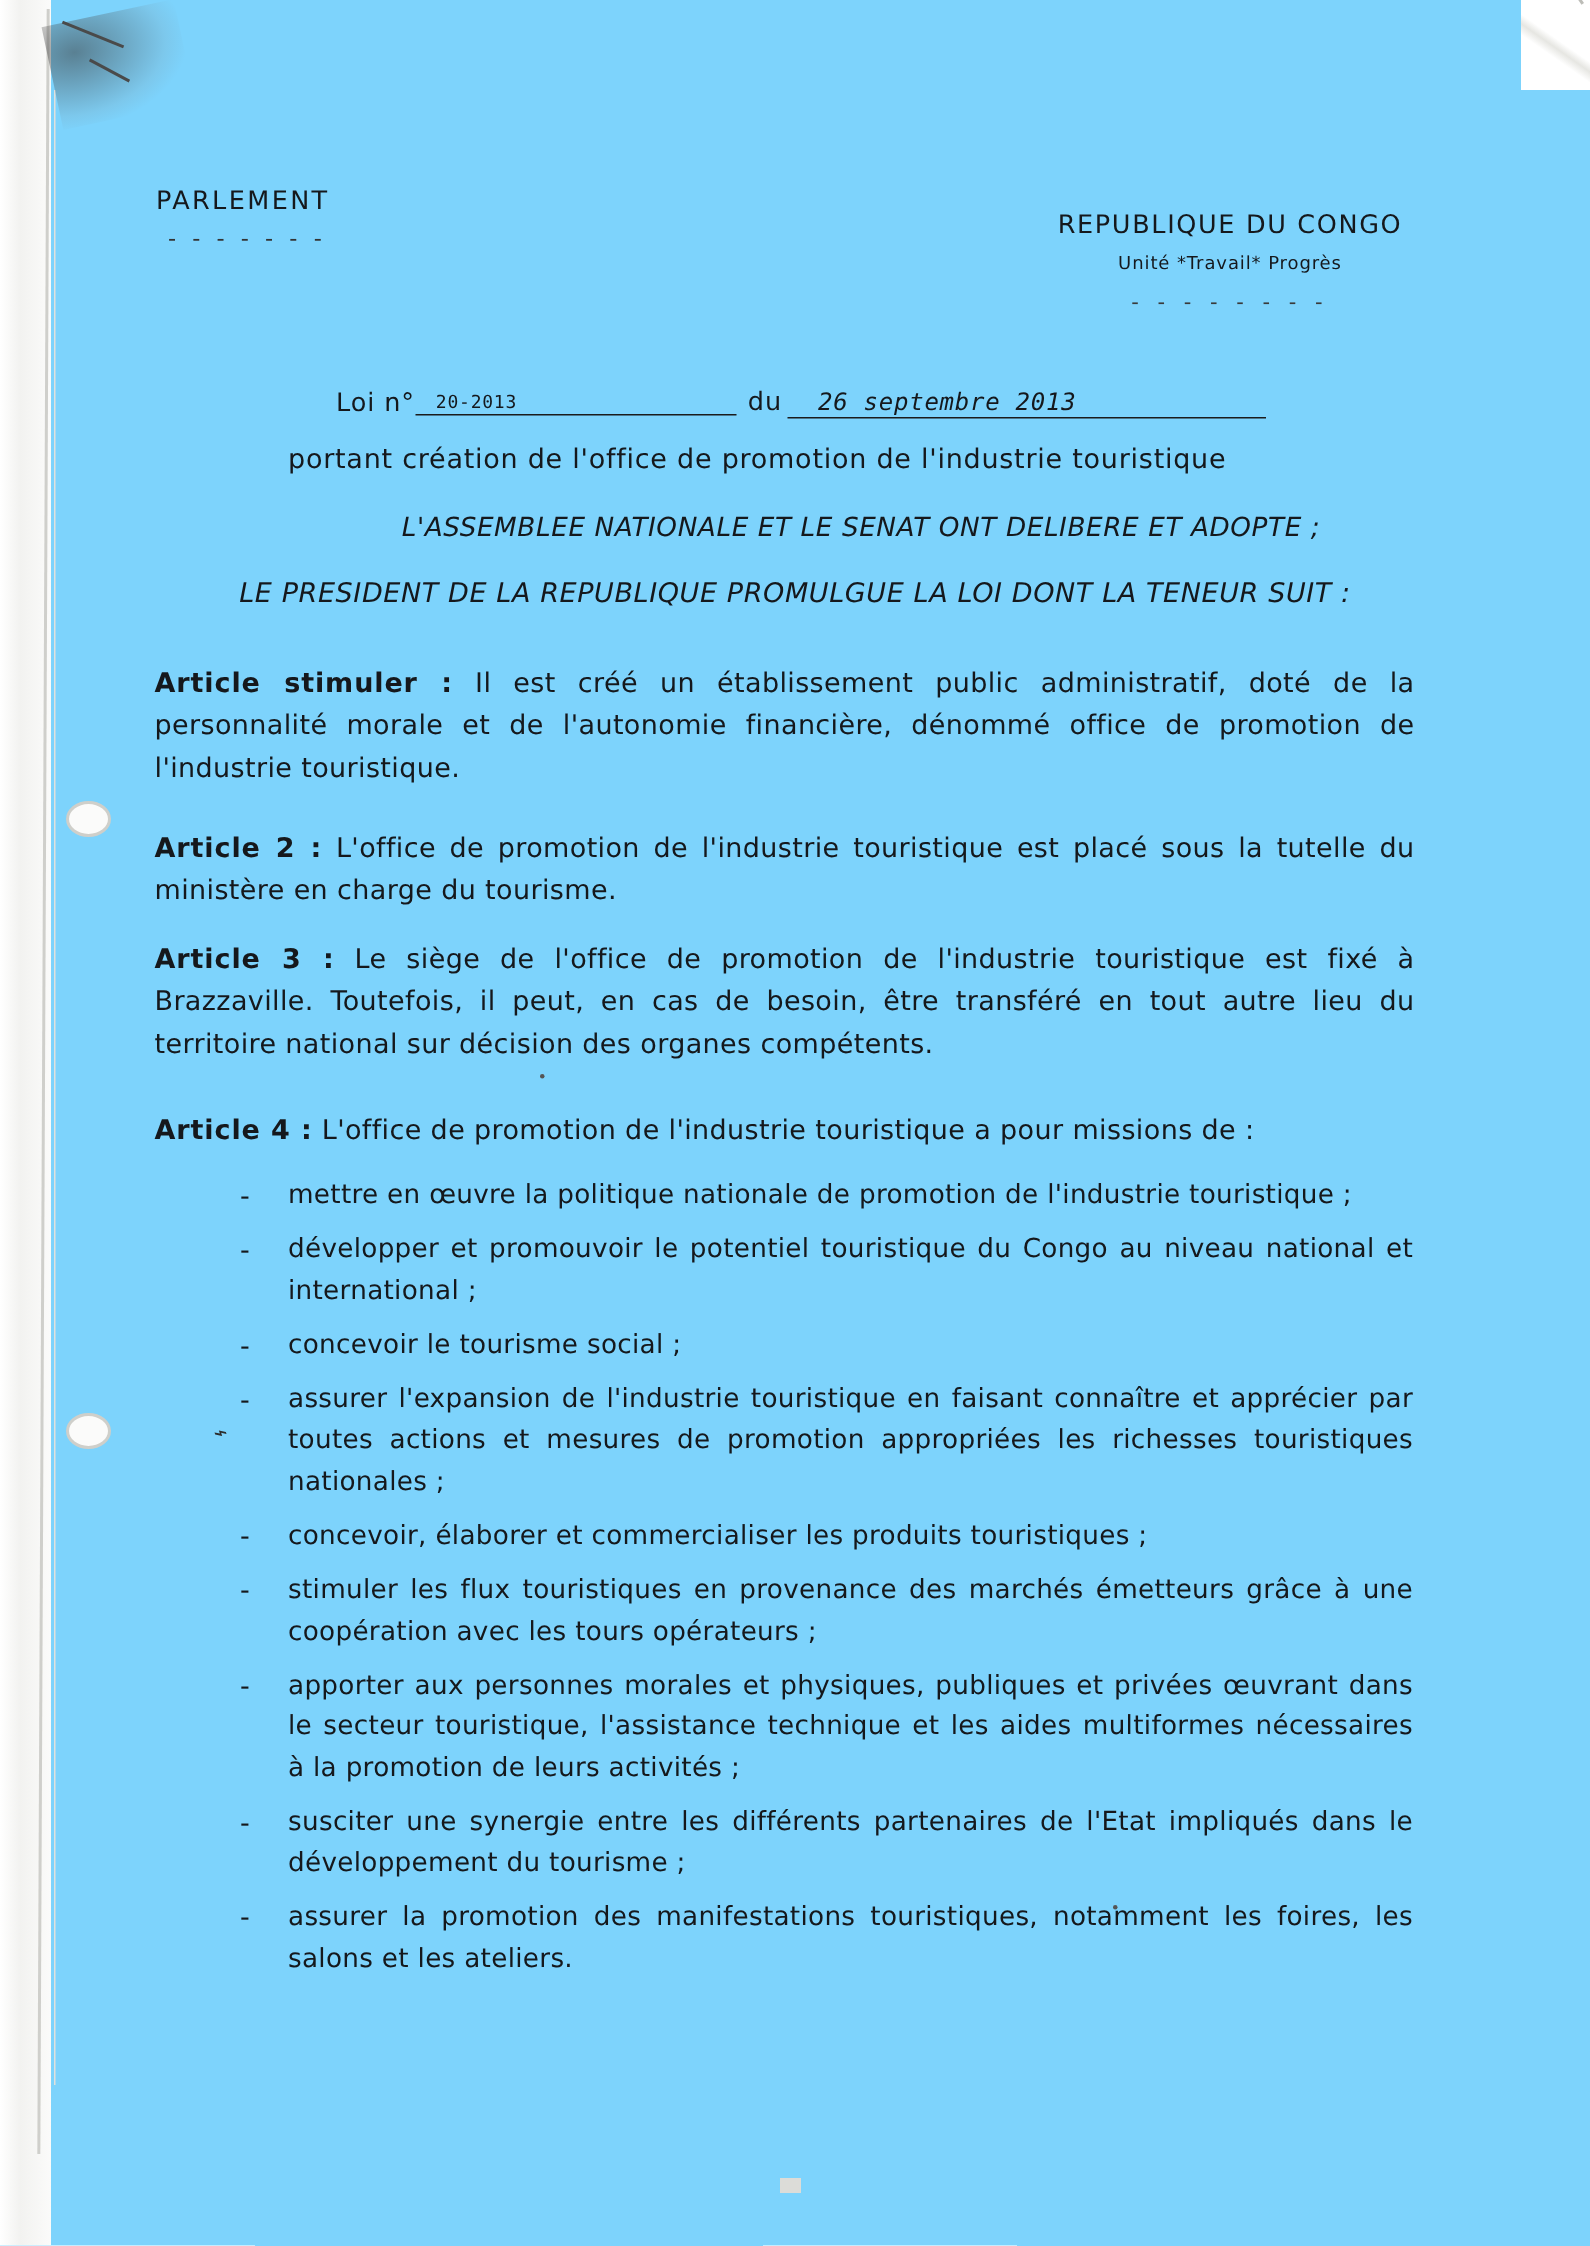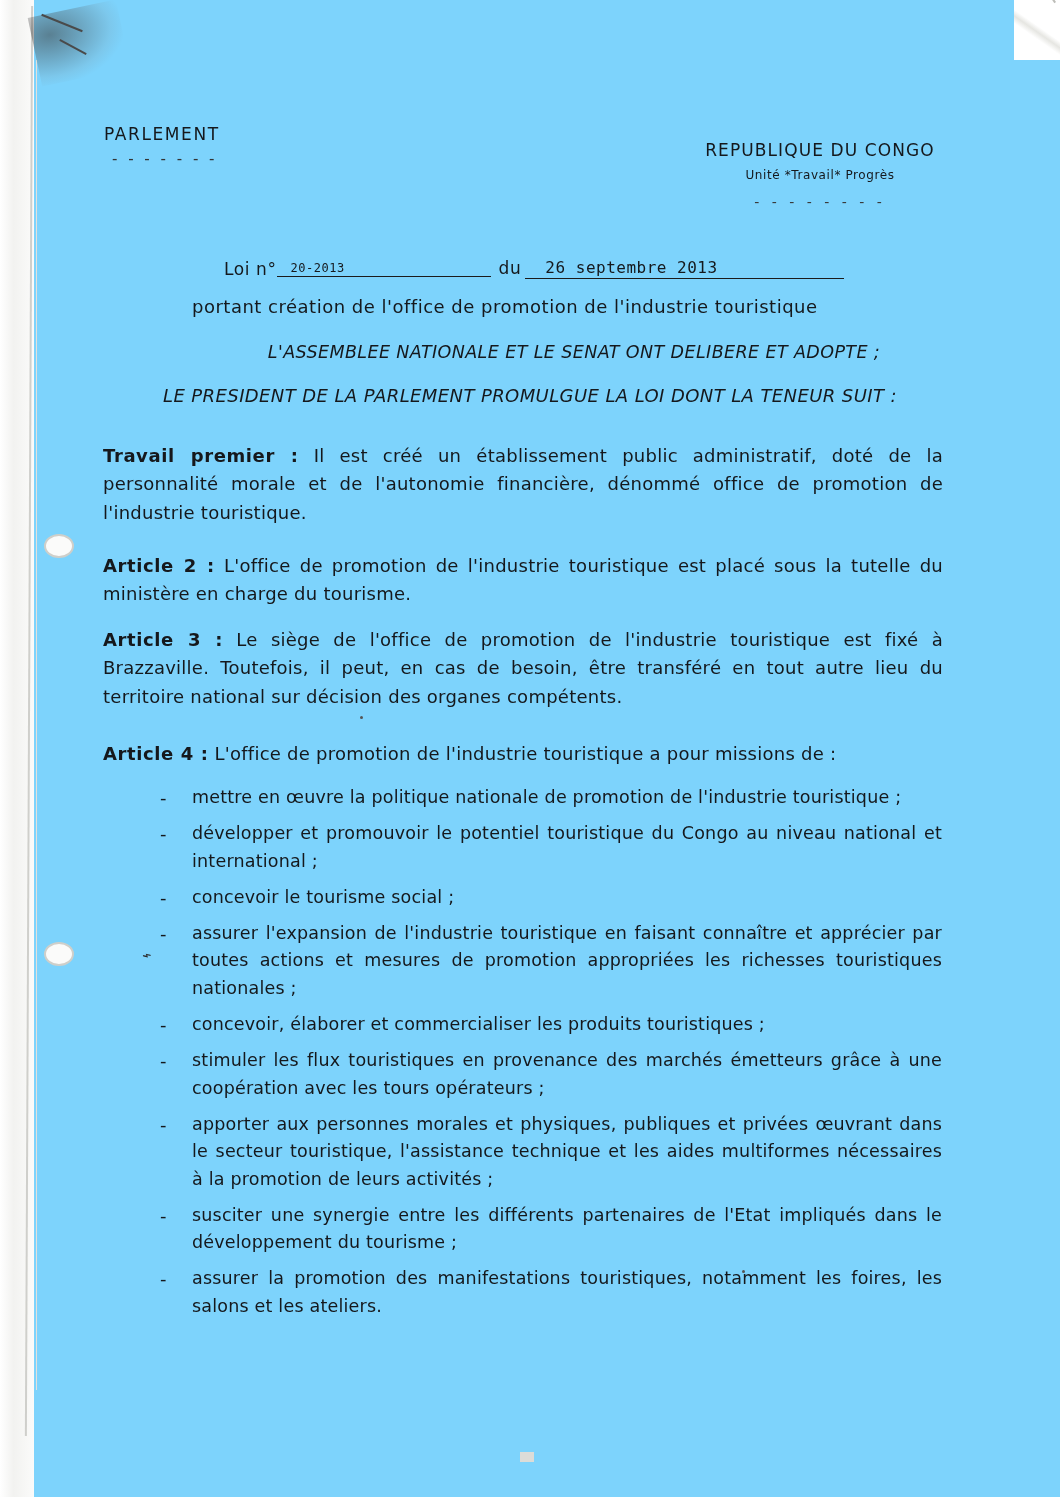--- a/index.html
+++ b/index.html
@@ -138,20 +138,21 @@
   .lawline .sep {
     padding: 0 4px 1px 8px;
   }
   .lawline .date {
     font-family: "DejaVu Sans Mono", monospace;
     font-size: 16px;
     letter-spacing: 0.5px;
     padding: 0 12px 1px 20px;
     border-bottom: 1.5px solid #1b1b1b;
     flex: 1 1 auto;
+    font-style: italic;
   }
   .subject {
     position: absolute;
     left: 192px; top: 296px;
     width: 740px;
     font-size: 18px;
     letter-spacing: 0.5px;
   }
 
   .promulg {
@@ -257,24 +258,24 @@
   <div class="hw lawline">
     <span class="lbl">Loi n°</span>
     <span class="num">20-2013</span>
     <span class="sep">du</span>
     <span class="date">26 septembre 2013</span>
   </div>
 
   <div class="hw subject">portant création de l'office de promotion de l'industrie touristique</div>
 
   <div class="hw promulg l1">L'ASSEMBLEE NATIONALE ET LE SENAT ONT DELIBERE ET ADOPTE ;</div>
-  <div class="hw promulg l2">LE PRESIDENT DE LA PARLEMENT PROMULGUE LA LOI DONT LA TENEUR SUIT :</div>
+  <div class="hw promulg l2">LE PRESIDENT DE LA REPUBLIQUE PROMULGUE LA LOI DONT LA TENEUR SUIT :</div>
 
   <div class="hw article" style="top:442px;">
-    <b>Travail premier :</b><span> Il est créé un établissement public administratif, doté de la personnalité morale et de l'autonomie financière, dénommé office de promotion de l'industrie touristique.</span>
+    <b>Article stimuler :</b><span> Il est créé un établissement public administratif, doté de la personnalité morale et de l'autonomie financière, dénommé office de promotion de l'industrie touristique.</span>
   </div>
 
   <div class="hw article" style="top:552px;">
     <b>Article 2 :</b><span> L'office de promotion de l'industrie touristique est placé sous la tutelle du ministère en charge du tourisme.</span>
   </div>
 
   <div class="hw article" style="top:626px;">
     <b>Article 3 :</b><span> Le siège de l'office de promotion de l'industrie touristique est fixé à Brazzaville. Toutefois, il peut, en cas de besoin, être transféré en tout autre lieu du territoire national sur décision des organes compétents.</span>
   </div>
 

